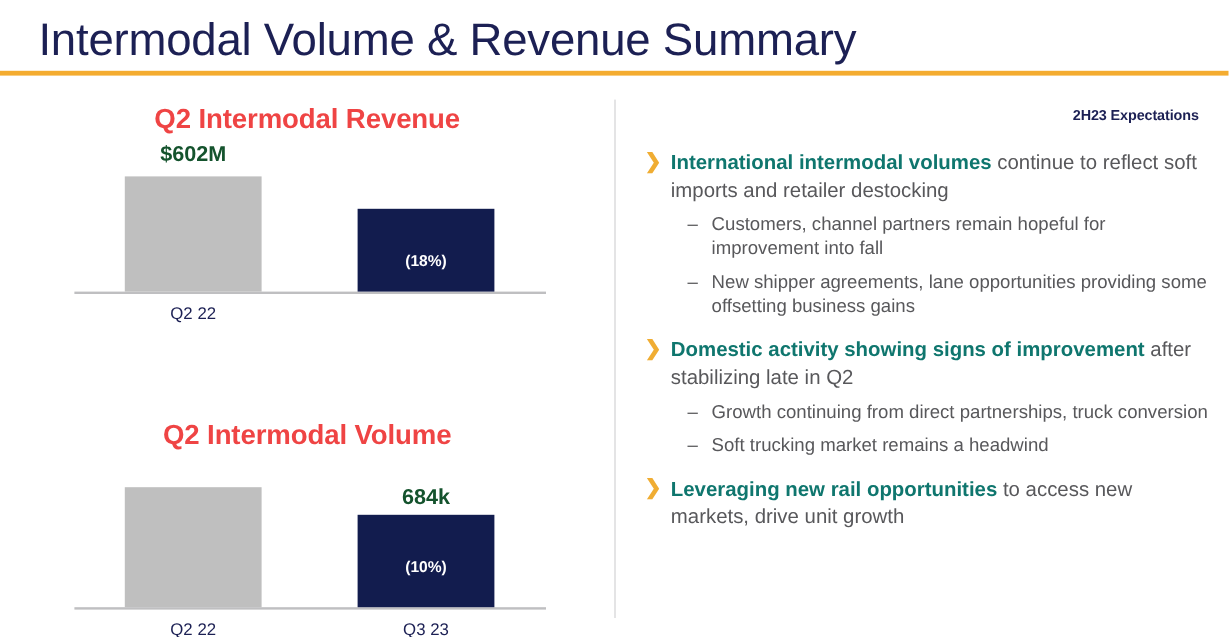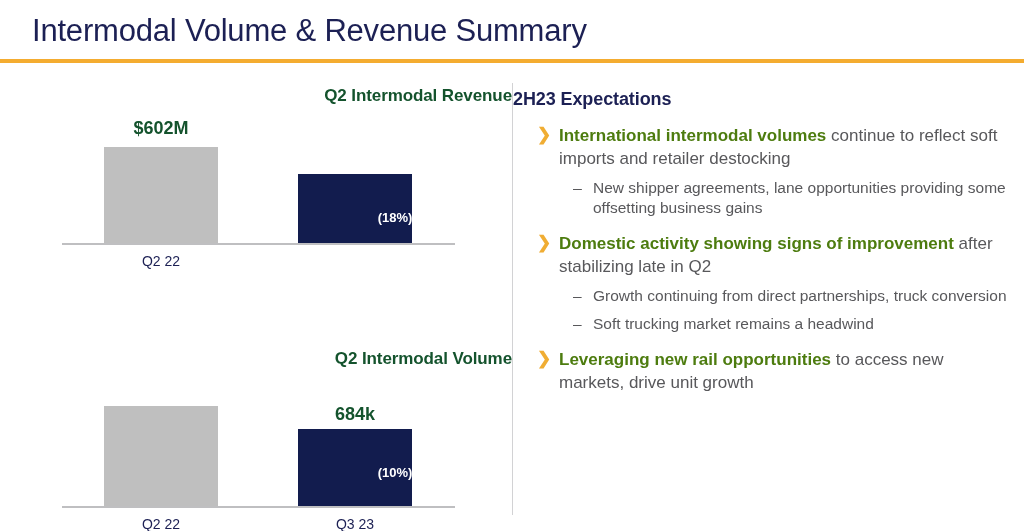--- a/index.html
+++ b/index.html
@@ -17,21 +17,21 @@
     height: 531px;
     background: #ffffff;
     overflow: hidden;
   }
 
   
   #slide-title {
     position: absolute;
     left: 32px;
     top: 13px;
-    font-size: 31px;
+    font-size: 38px;
     font-weight: 400;
     color: #1c2054;
     letter-spacing: -0.2px;
     white-space: nowrap;
   }
   #title-rule {
     position: absolute;
     left: 0px;
     top: 59px;
     width: 1024px;
@@ -56,24 +56,24 @@
     width: 512px;
   }
   #chart-revenue { top: 86px; height: 190px; }
   #chart-volume  { top: 316px; height: 190px; margin-top: 33px; }
 
   .chart-title {
     position: absolute;
     left: 0;
     top: 0;
     width: 512px;
-    text-align: right;
-    font-size: 17px;
-    font-weight: bold;
-    color: #14532d;
+    text-align: center;
+    font-size: 23px;
+    font-weight: bold;
+    color: #ef4444;
     letter-spacing: -0.1px;
   }
 
   .plot {
     position: absolute;
     left: 0;
     top: 22px;
     width: 512px;
     height: 168px;
   }
@@ -113,21 +113,20 @@
   .bar-delta {
     position: absolute;
     left: 0;
     top: 36px;
     width: 114px;
     text-align: center;
     font-size: 13px;
     font-weight: bold;
     color: #ffffff;
     white-space: nowrap;
-    padding-left: 40px;
   }
   .cat-label {
     position: absolute;
     top: 145px;
     width: 160px;
     text-align: center;
     font-size: 14px;
     font-weight: normal;
     color: #1c2054;
     white-space: nowrap;
@@ -141,22 +140,22 @@
     left: 513px;
     top: 86px;
     width: 511px;
     height: 430px;
   }
   #expectations-title {
     position: absolute;
     left: 0;
     top: 3px;
     width: 486px;
-    text-align: left;
-    font-size: 18px;
+    text-align: right;
+    font-size: 12px;
     font-weight: bold;
     color: #1c2054;
     letter-spacing: -0.1px;
   }
   #bullet-list {
     position: absolute;
     left: 0;
     top: 38px;
     width: 500px;
   }
@@ -172,21 +171,21 @@
     position: absolute;
     left: 24px;
     top: -1px;
     color: #f0ad33;
     font-size: 17px;
     font-weight: bold;
     line-height: 23px;
   }
   .bullet-l1 .lead {
     font-weight: bold;
-    color: #4d7c0f;
+    color: #0f766e;
   }
   .bullet-l2 {
     position: relative;
     padding-left: 80px;
     margin-top: 8px;
     font-size: 15.5px;
     line-height: 20px;
     color: #58585b;
   }
   .bullet-l2 .dash {
@@ -244,21 +243,21 @@
 
   <div id="expectations">
     <div id="expectations-title">2H23 Expectations</div>
 
     <div id="bullet-list">
 
       <div class="bullet-l1">
         <span class="chev">❯</span><span class="lead">International intermodal volumes</span><span> continue to reflect soft imports and retailer destocking</span>
       </div>
       <div class="bullet-l2">
-        <span class="dash">–</span>
+        <span class="dash">–</span><span>Customers, channel partners remain hopeful for improvement into fall</span>
       </div>
       <div class="bullet-l2">
         <span class="dash">–</span><span>New shipper agreements, lane opportunities providing some offsetting business gains</span>
       </div>
 
       <div class="group-gap"></div>
 
       <div class="bullet-l1">
         <span class="chev">❯</span><span class="lead">Domestic activity showing signs of improvement</span><span> after stabilizing late in Q2</span>
       </div>

